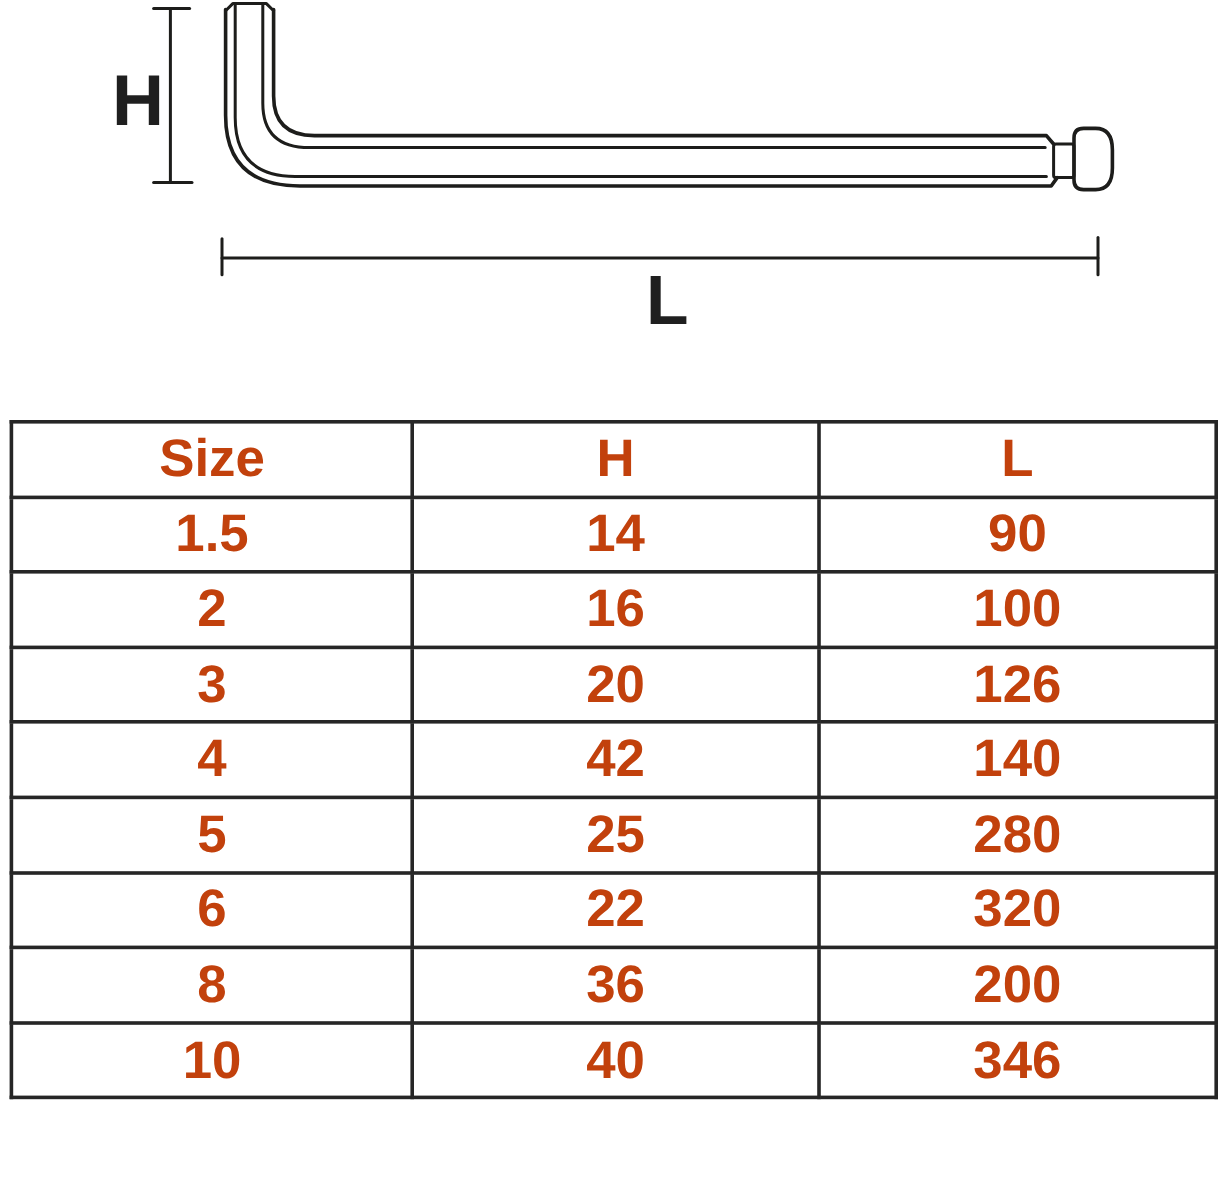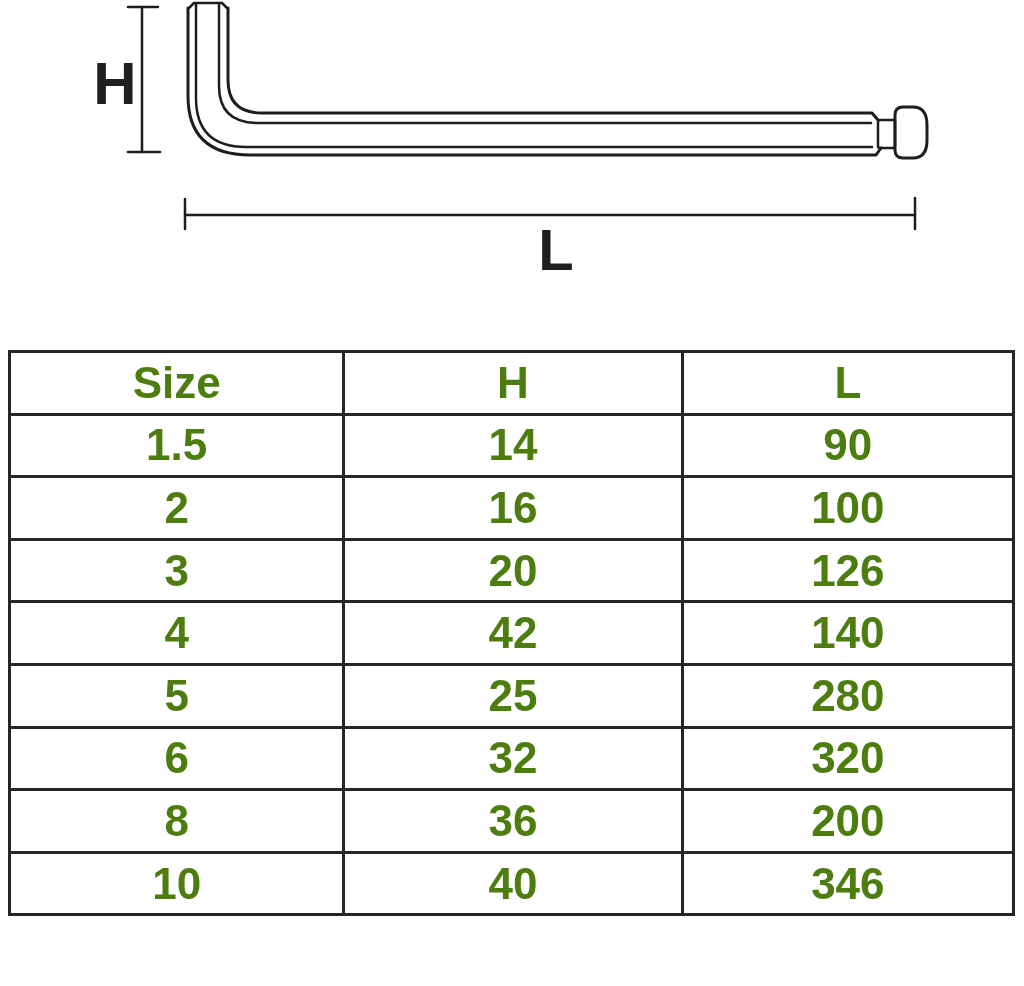--- a/index.html
+++ b/index.html
@@ -41,21 +41,21 @@
   }
   table.spec-table th,
   table.spec-table td {
     border: 3px solid #262626;
     height: 59.6px;
     text-align: center;
     vertical-align: middle;
     font-size: 44px;
     line-height: 1;
     padding: 0;
-    color: #4d7c0f;
+    color: #c2410c;
   }
   table.spec-table th { font-weight: 700; }
   table.spec-table td { font-weight: 700; }
   col.c1 { width: 33.3%; }
   col.c2 { width: 33.7%; }
   col.c3 { width: 33.0%; }
 </style>
 </head>
 <body>
 
@@ -129,21 +129,21 @@
         <td>42</td>
         <td>140</td>
       </tr>
       <tr>
         <td>5</td>
         <td>25</td>
         <td>280</td>
       </tr>
       <tr>
         <td>6</td>
-        <td>32</td>
+        <td>22</td>
         <td>320</td>
       </tr>
       <tr>
         <td>8</td>
         <td>36</td>
         <td>200</td>
       </tr>
       <tr>
         <td>10</td>
         <td>40</td>

